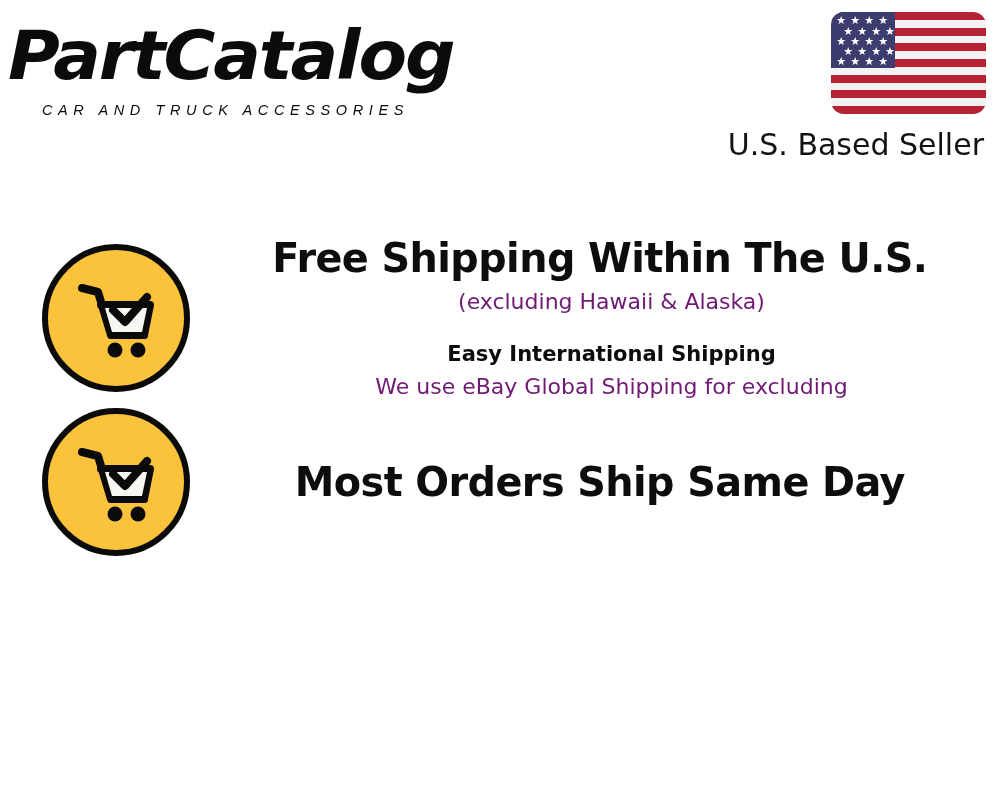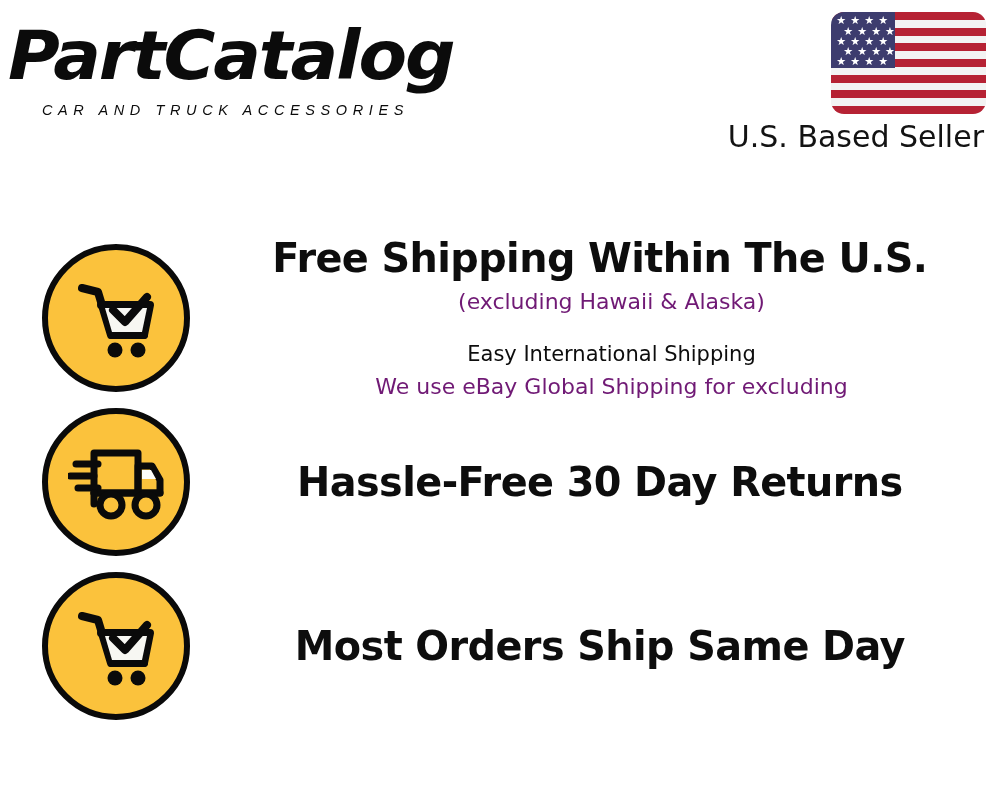--- a/index.html
+++ b/index.html
@@ -60,21 +60,21 @@
   }
   .stars { position:absolute; inset:0; }
   .stars span {
     position:absolute;
     color:#ffffff;
     font-size:11px;
     line-height:11px;
     transform:translate(-50%,-50%);
   }
   .seller-label {
-    margin-top:4px; margin-right:2px;
+    margin-top:12px; margin-right:2px;
     font-family:"DejaVu Sans", sans-serif;
     font-weight:400;
     font-size:30px; line-height:38px;
     color:#131313;
     white-space:nowrap;
   }
 
   
   .benefits { position:absolute; left:0; top:236px; width:1000px; }
   .benefit-row {
@@ -108,21 +108,21 @@
   .subline {
     font-family:"DejaVu Sans", sans-serif;
     font-weight:400;
     font-size:22px;
     line-height:34px;
     color:#701a75;
     white-space:nowrap;
   }
   .subline-strong {
     font-family:"DejaVu Sans", sans-serif;
-    font-weight:400;
+    font-weight:700;
     font-size:21px;
     line-height:32px;
     color:#0d0d0d;
     margin-top:19px;
     white-space:nowrap;
   }
   .row-1 .headline { margin-bottom:2px; }
 </style>
 </head>
 <body>
@@ -193,39 +193,20 @@
         </svg>
       </div>
       <div class="benefit-text">
         <div class="headline">Free Shipping Within The U.S.</div>
         <div class="subline">(excluding Hawaii &amp; Alaska)</div>
         <div class="subline-strong">Easy International Shipping</div>
         <div class="subline">We use eBay Global Shipping for excluding</div>
       </div>
     </div>
 
-    <div class="benefit-row row-2">
-      <div class="icon-badge">
-        <svg width="96" height="76" viewBox="0 0 96 76" aria-hidden="true">
-          <path d="M8 20 H30" stroke="#0a0a0a" stroke-width="7" stroke-linecap="round"></path>
-          <path d="M2 32 H26" stroke="#0a0a0a" stroke-width="7" stroke-linecap="round"></path>
-          <path d="M10 44 H30" stroke="#0a0a0a" stroke-width="7" stroke-linecap="round"></path>
-          <rect x="26" y="9" width="44" height="40" fill="none" stroke="#0a0a0a" stroke-width="7" stroke-linejoin="round"></rect>
-          <path d="M70 22 H84 L92 36 V49 H70 Z" fill="none" stroke="#0a0a0a" stroke-width="7" stroke-linejoin="round"></path>
-          <path d="M74 26 H83 L88 35 H74 Z" fill="#fdfdf8"></path>
-          <path d="M26 49 H92" stroke="#0a0a0a" stroke-width="7" stroke-linecap="round"></path>
-          <path d="M26 49 V60" stroke="#0a0a0a" stroke-width="7" stroke-linecap="round"></path>
-          <circle cx="43" cy="61" r="11" fill="none" stroke="#0a0a0a" stroke-width="7"></circle>
-          <circle cx="78" cy="61" r="11" fill="none" stroke="#0a0a0a" stroke-width="7"></circle>
-        </svg>
-      </div>
-      <div class="benefit-text">
-        <div class="headline">Hassle-Free 30 Day Returns</div>
-      </div>
-    </div>
 
     <div class="benefit-row row-3">
       <div class="icon-badge">
         <svg width="96" height="86" viewBox="0 0 96 86" aria-hidden="true">
           <path d="M14 13 L30 17 L43 60 L76 60" fill="none" stroke="#0a0a0a" stroke-width="8" stroke-linecap="round" stroke-linejoin="round"></path>
           <path d="M33 30 L82 30 L76 60" fill="none" stroke="#0a0a0a" stroke-width="8" stroke-linecap="round" stroke-linejoin="round"></path>
           <path d="M37 33 L79 33 L74 57 L44 57 Z" fill="#f7f7f2"></path>
           <path d="M45 35 L57 47 L79 22" fill="none" stroke="#0a0a0a" stroke-width="8" stroke-linecap="round" stroke-linejoin="round"></path>
           <circle cx="47" cy="75" r="7.5" fill="#0a0a0a"></circle>
           <circle cx="70" cy="75" r="7.5" fill="#0a0a0a"></circle>

